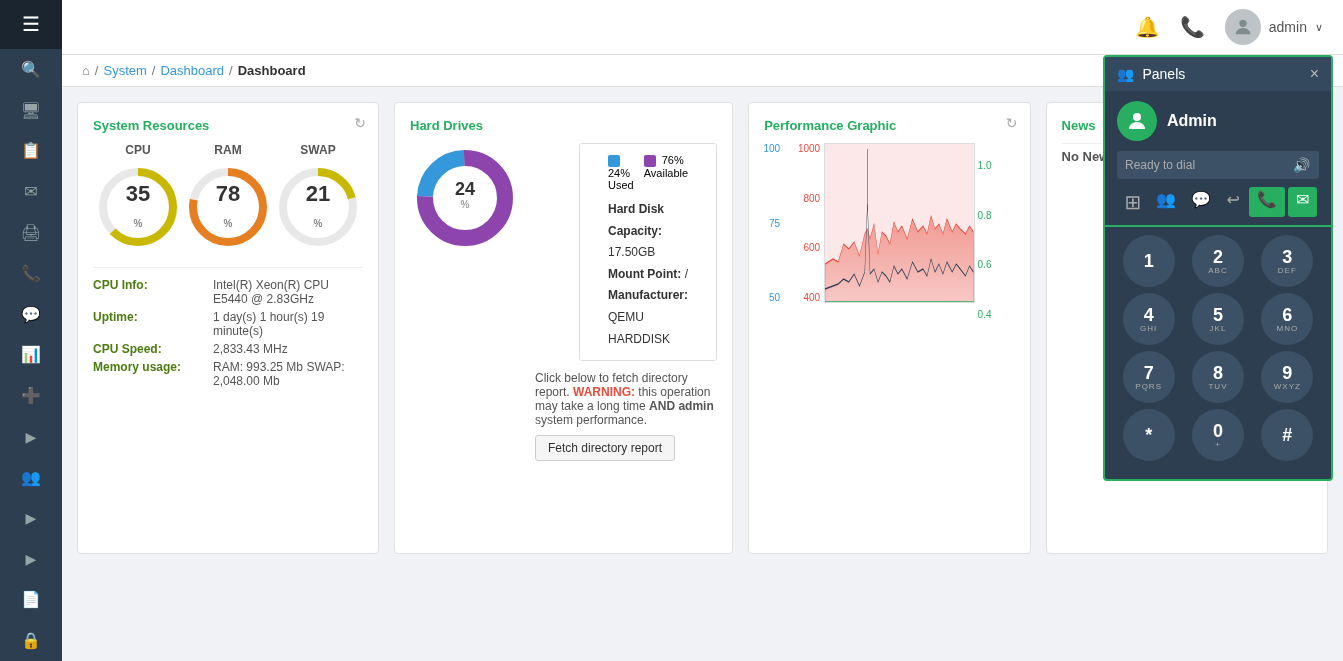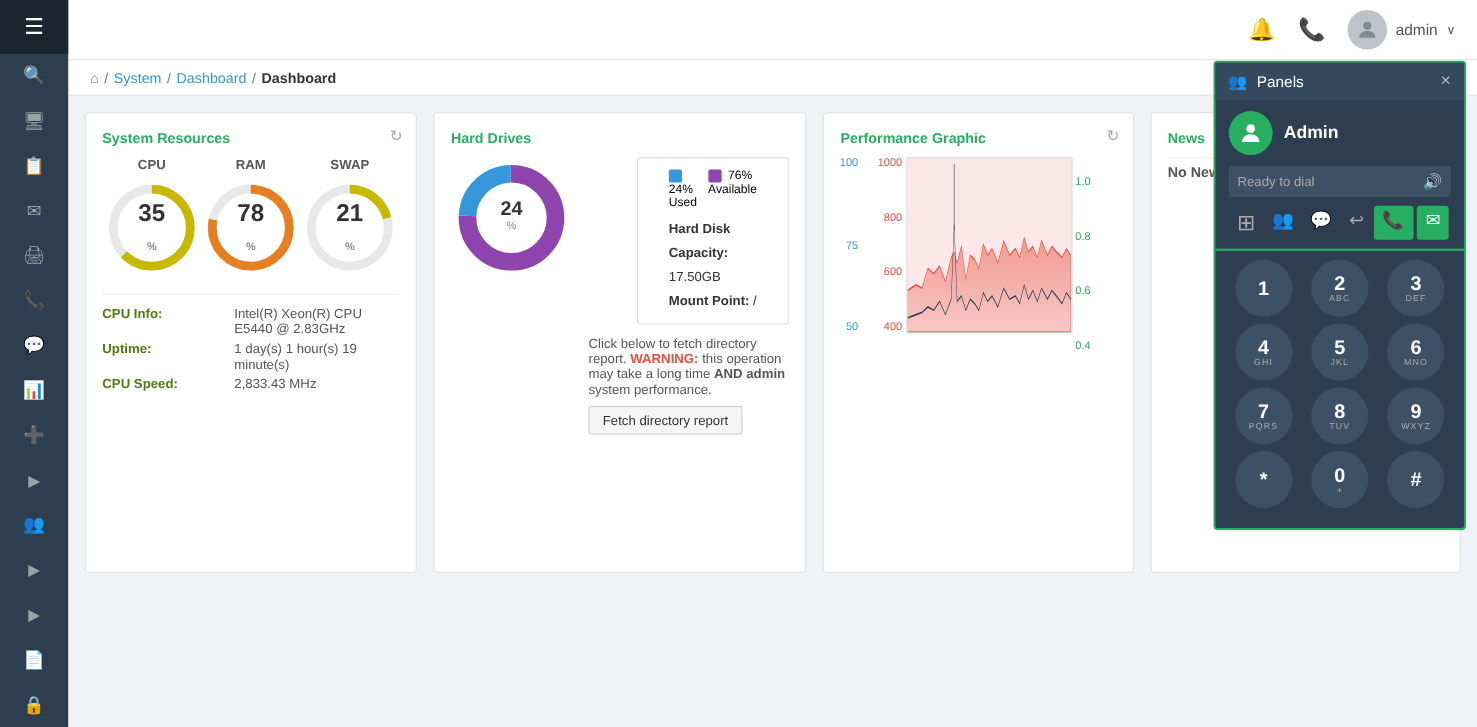--- a/index.html
+++ b/index.html
@@ -399,20 +399,24 @@
           <span class="info-label">CPU Info:</span>
           <span class="info-value">Intel(R) Xeon(R) CPU E5440 @ 2.83GHz</span>
         </div>
         <div class="info-row">
           <span class="info-label">Uptime:</span>
           <span class="info-value">1 day(s) 1 hour(s) 19 minute(s)</span>
         </div>
         <div class="info-row">
           <span class="info-label">CPU Speed:</span>
           <span class="info-value">2,833.43 MHz</span>
+        </div>
+        <div class="info-row">
+          <span class="info-label">Memory usage:</span>
+          <span class="info-value">RAM: 993.25 Mb SWAP: 2,048.00 Mb</span>
         </div>
       </div>
     </div>
 
     <div class="card">
       <div class="card-title">Hard Drives</div>
 
       <div style="display:flex; gap:15px; align-items:flex-start;">
 
         <div style="flex-shrink:0;">
@@ -433,20 +437,21 @@
                 <span>24% Used</span>
               </div>
               <div>
                 <span class="legend-dot" style="background:#8e44ad;"></span>
                 <span>76% Available</span>
               </div>
             </div>
             <div class="hd-details">
               <div><strong>Hard Disk Capacity:</strong> <span>17.50GB</span></div>
               <div><strong>Mount Point:</strong> <span>/</span></div>
+              <div><strong>Manufacturer:</strong> <span>QEMU HARDDISK</span></div>
             </div>
           </div>
           <div class="hd-text">
             Click below to fetch directory report. <span class="warning">WARNING:</span> this operation may take a long time <span class="bold">AND</span> <span class="bold">admin</span> system performance.
           </div>
           <button class="fetch-btn">Fetch directory report</button>
         </div>
       </div>
     </div>
 

